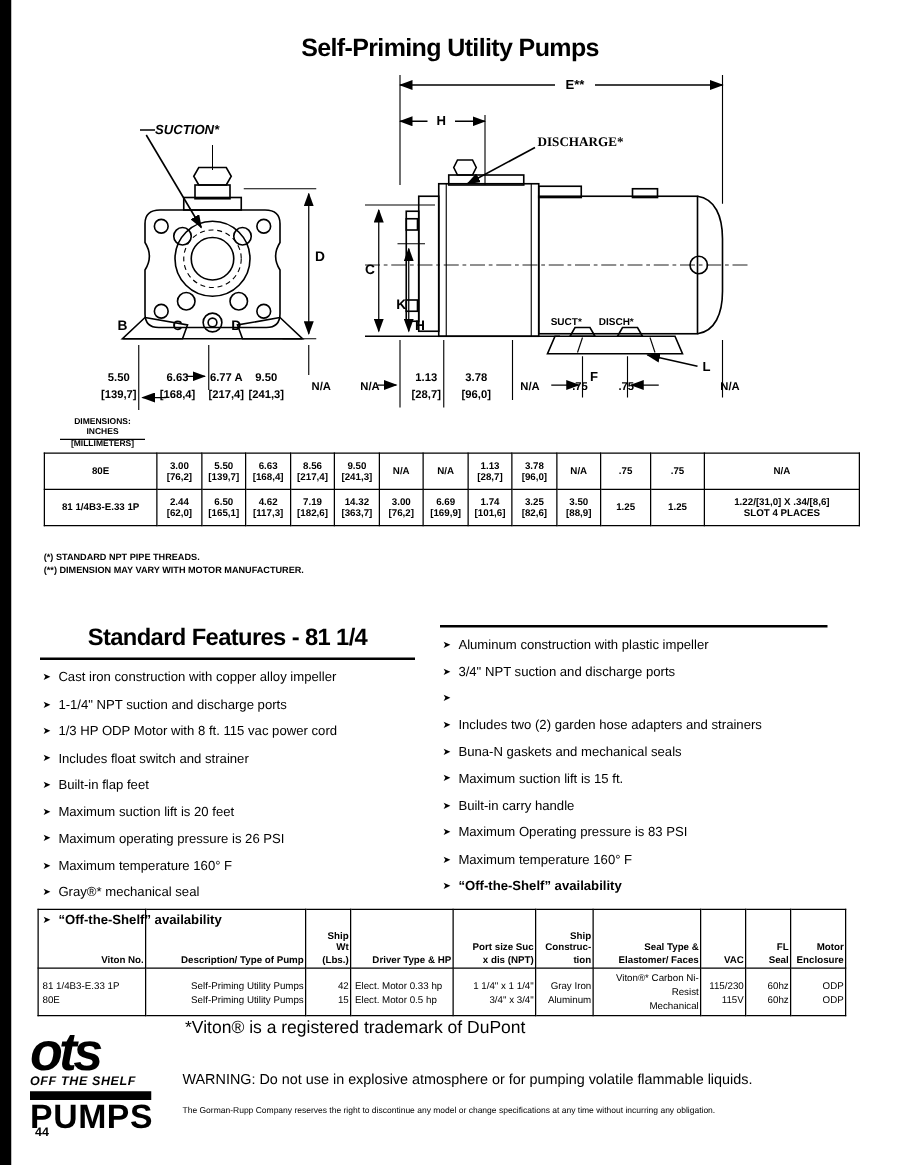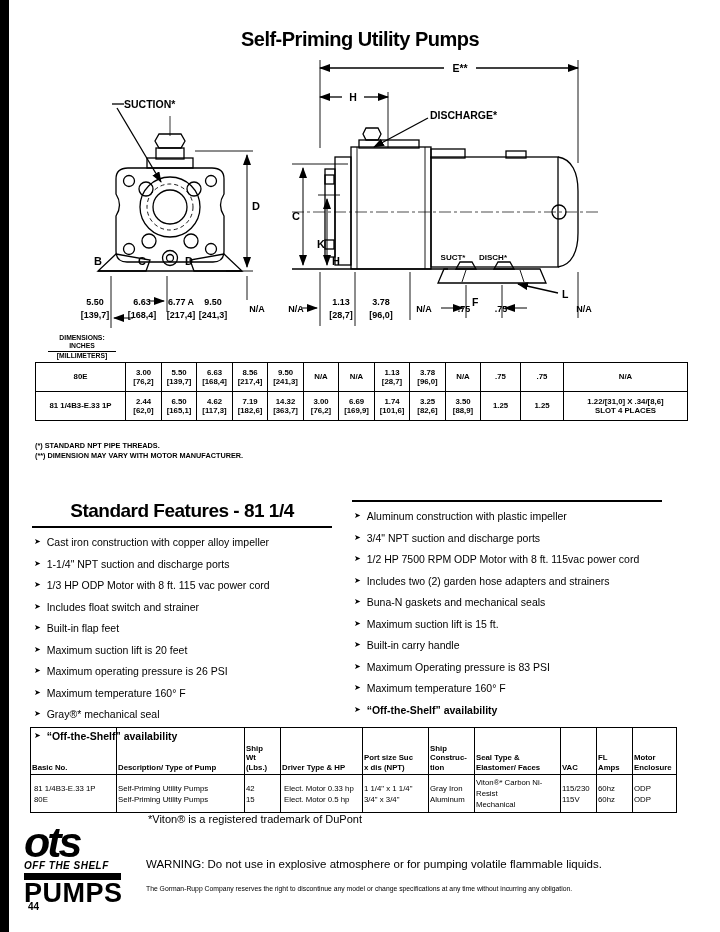--- a/index.html
+++ b/index.html
@@ -43,27 +43,27 @@
   .features h2 { margin:0 0 4px 0; text-align:center; font-size:19px; font-weight:bold; letter-spacing:-0.5px; }
   .features .rule { height:2px; background:#000; margin-bottom:9px; }
   .features ul { list-style:none; margin:0; padding:0; }
   .features li { display:flex; align-items:flex-start; font-size:10.5px; line-height:10.5px; margin-bottom:11px; }
   .features li .arrow { font-size:8px; line-height:10px; margin:0 6px 0 2px; }
   .features li:last-child .txt { font-weight:bold; }
 
   
   .spec-table { position:absolute; left:30px; top:727px; border-collapse:collapse; table-layout:fixed; }
   .spec-table th, .spec-table td {
-    border:1.5px solid #000; font-size:7.8px; text-align:left;
+    border:1.5px solid #000; font-size:7.8px; text-align:right;
     white-space:pre-line; padding:2px 1px; line-height:9.5px;
   }
   .spec-table th { font-weight:bold; vertical-align:bottom; height:42px; }
   .spec-table td { vertical-align:middle; height:28px; line-height:11px; }
   .spec-table td.l { text-align:left; padding-left:3px; }
-  .viton-note { position:absolute; left:148px; top:813px; font-size:11px; }
+  .viton-note { position:absolute; left:148px; top:813px; font-size:14px; }
 
   
   .logo { position:absolute; left:24px; top:824px; width:104px; }
   .logo .ots { font-size:43px; line-height:36px; font-weight:bold; font-style:italic; letter-spacing:-3px; }
   .logo .shelf { font-size:10px; line-height:11px; font-weight:bold; font-style:italic; letter-spacing:0.5px; }
   .logo .bar { width:97px; height:7px; background:#000; margin:2px 0 1px 0; }
   .logo .pumps { font-size:27px; line-height:25px; font-weight:bold; letter-spacing:0.5px; }
   .page-num { position:absolute; left:28px; top:901px; font-size:10px; font-weight:bold; }
   .warning { position:absolute; left:146px; top:858px; width:540px; font-size:11.5px; }
   .disclaimer { position:absolute; left:146px; top:885px; width:560px; font-size:6.8px; }
@@ -168,22 +168,22 @@
       <line x1="410" y1="272" x2="410" y2="320" stroke-width="0.9"></line>
       <line x1="466" y1="285" x2="466" y2="318" stroke-width="0.9"></line>
       <line x1="502" y1="285" x2="502" y2="318" stroke-width="0.9"></line>
       <line x1="578" y1="272" x2="578" y2="318" stroke-width="0.9"></line>
       <line x1="302" y1="308" x2="317" y2="308" marker-end="url(#ar)" stroke-width="1"></line>
       <line x1="441" y1="308" x2="463" y2="308" marker-end="url(#ar)" stroke-width="1"></line>
       <line x1="527" y1="308" x2="505" y2="308" marker-end="url(#ar)" stroke-width="1"></line>
     </g>
   </svg>
 
-  <span class="dlabel" style="left:124px; top:48px;">SUCTION*</span>
-  <span class="dlabel" style="left:430px; top:59px;">DISCHARGE*</span>
+  <span class="dlabel" style="left:124px; top:48px;font-style:italic;">SUCTION*</span>
+  <span class="dlabel" style="left:430px; top:59px;font-family:Liberation Serif, serif;">DISCHARGE*</span>
   <span class="dlabel ctr" style="left:460px; top:12px;">E**</span>
   <span class="dlabel ctr" style="left:353px; top:41px;">H</span>
   <span class="dlabel big" style="left:252px; top:150px;">D</span>
   <span class="dlabel big" style="left:292px; top:160px;">C</span>
   <span class="dlabel big" style="left:317px; top:188px;">K</span>
   <span class="dlabel big" style="left:94px;  top:205px;">B</span>
   <span class="dlabel big" style="left:138px; top:205px;">C</span>
   <span class="dlabel big" style="left:185px; top:205px;">D</span>
   <span class="dlabel big" style="left:332px; top:205px;">H</span>
   <span class="dlabel sm ctr" style="left:453px; top:203px;">SUCT*</span>
@@ -347,21 +347,20 @@
     <li>
         <span class="arrow">➤</span>
         <span class="txt">Aluminum construction with plastic impeller</span>
       </li>
     <li>
         <span class="arrow">➤</span>
         <span class="txt">3/4" NPT suction and discharge ports</span>
       </li>
     <li>
         <span class="arrow">➤</span>
-        <span class="txt">1/2 HP 7500 RPM ODP Motor with 8 ft. 115vac power cord</span>
       </li>
     <li>
         <span class="arrow">➤</span>
         <span class="txt">Includes two (2) garden hose adapters and strainers</span>
       </li>
     <li>
         <span class="arrow">➤</span>
         <span class="txt">Buna-N gaskets and mechanical seals</span>
       </li>
     <li>
@@ -395,36 +394,36 @@
       <col style="width:82px">
     <col style="width:66px">
       <col style="width:46px">
       <col style="width:86px">
       <col style="width:36px">
     <col style="width:36px">
       <col style="width:44px">
   </colgroup>
   <tbody>
       <tr>
-    <th>Basic No.</th>
+    <th>Viton No.</th>
     <th>Description/ Type of Pump</th>
     <th>Ship
 Wt
 (Lbs.)</th>
     <th>Driver Type &amp; HP</th>
     <th>Port size Suc
 x dis (NPT)</th>
     <th>Ship
 Construc-
 tion</th>
     <th>Seal Type &amp;
 Elastomer/ Faces</th>
     <th>VAC</th>
     <th>FL
-Amps</th>
+Seal</th>
     <th>Motor
 Enclosure</th>
   </tr>
   <tr>
     <td class="l">81 1/4B3-E.33 1P
 80E</td>
     <td>Self-Priming Utility Pumps
 Self-Priming Utility Pumps</td>
     <td>42
 15</td>

